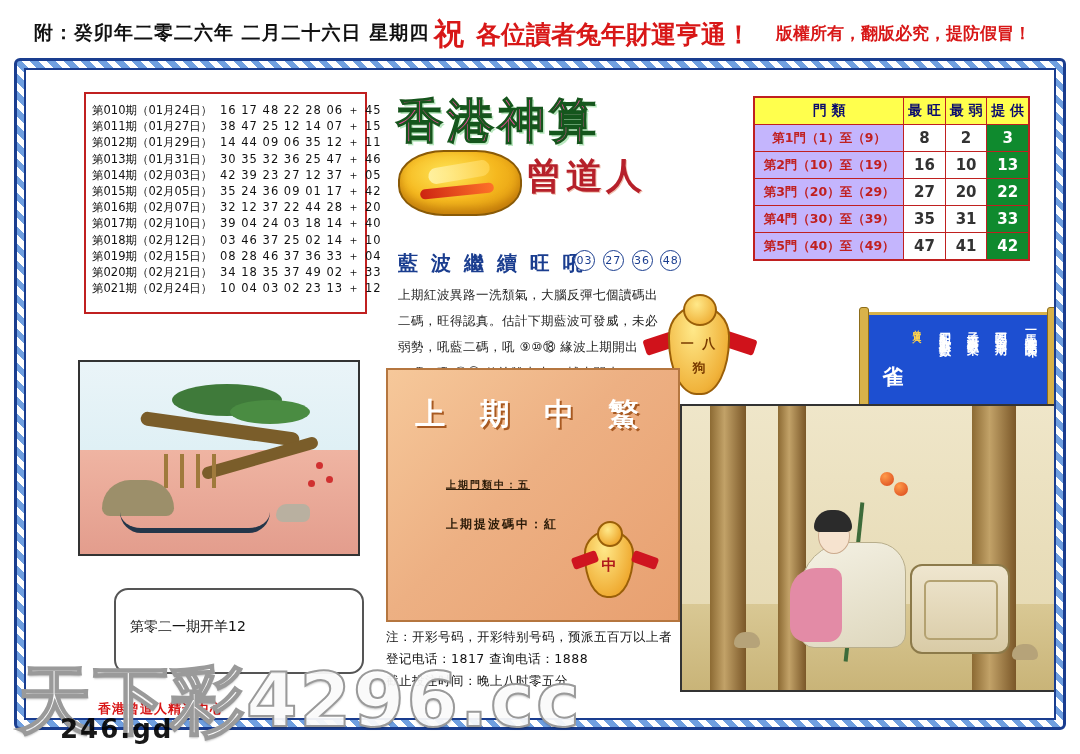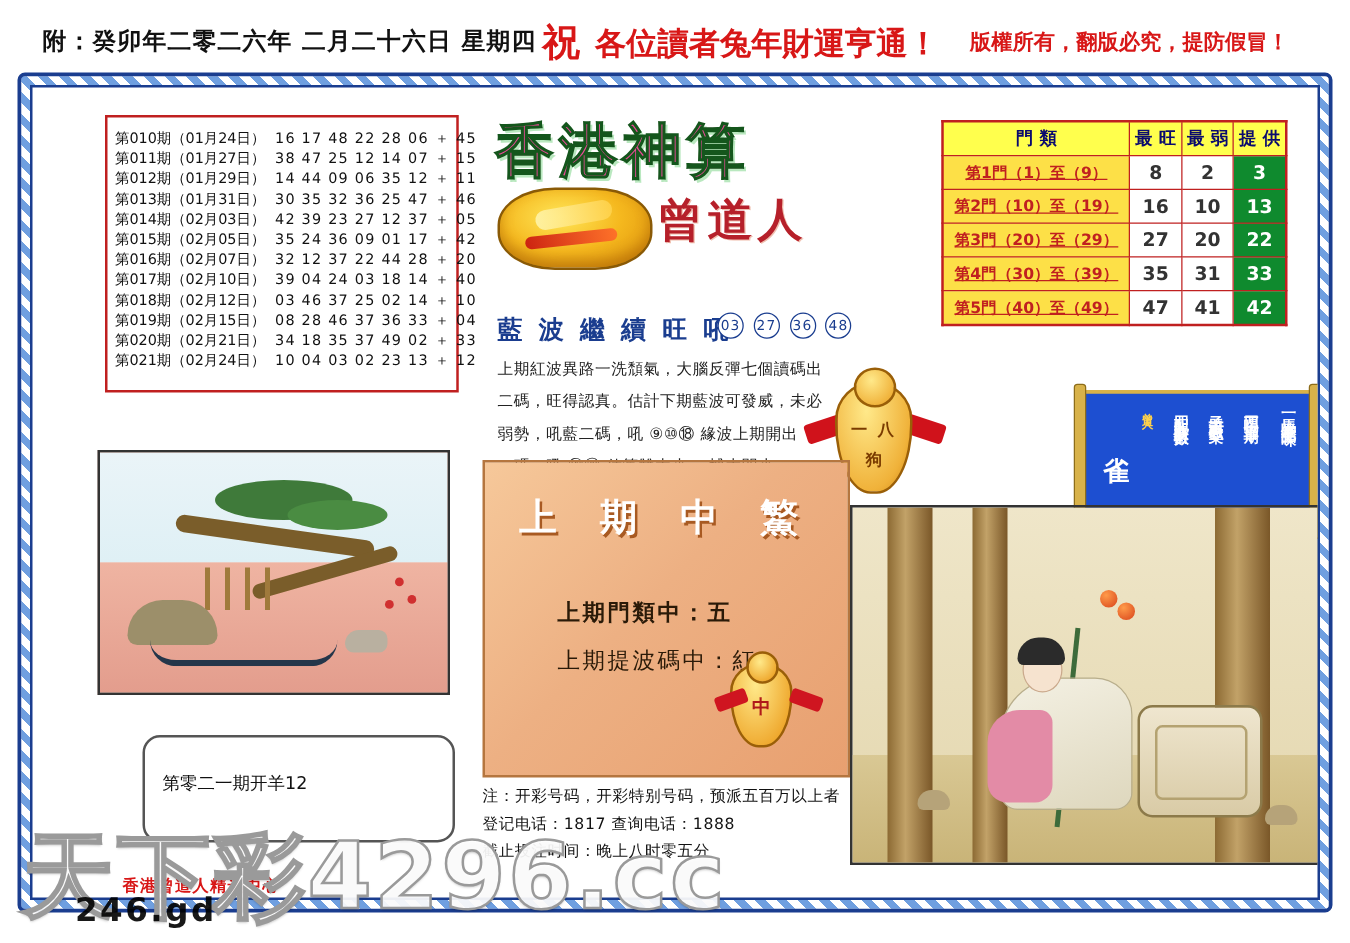--- a/index.html
+++ b/index.html
@@ -158,21 +158,21 @@
   .rtable{
     position:absolute;left:727px;top:26px;width:277px;
     border:2px solid #c02020;border-collapse:collapse;
     background:#fff;font-size:13px;
   }
   .rtable td,.rtable th{
     border:1px solid #c02020;text-align:center;
     padding:4px 2px;font-weight:bold;color:#111;
   }
   .rtable thead th{background:#ffff4d;font-size:14px;color:#0a0a6e;}
-  .rtable tbody td:first-child{background:#fde047;color:#c02020;text-align:center;font-size:12.5px;text-decoration:underline;}
+  .rtable tbody td:first-child{background:#c4b5fd;color:#c02020;text-align:center;font-size:12.5px;}
   .rtable tbody td.v{background:#ffffff;color:#333;font-size:15px;}
   .rtable tbody td.p{background:#0f8a2e;color:#ffffff;font-size:15px;}
   
   .bluebanner{
     position:absolute;left:838px;top:242px;width:188px;height:106px;
     background:#1d4fd1;
     border:3px solid #d8b24a;
     border-radius:4px;
     box-sizing:border-box;
   }
@@ -245,25 +245,26 @@
     position:absolute;left:360px;top:298px;width:290px;height:250px;
     background:linear-gradient(135deg,#f6c89a,#edb083 45%,#e8a070);
     border:2px solid #b5763f;
   }
   .ob-title{
     position:absolute;left:0;top:24px;width:100%;text-align:center;
     font-size:30px;font-weight:bold;color:#ffffff;letter-spacing:12px;
     text-shadow:2px 2px 0 #a85a22;
   }
   .ob-l1{
-    position:absolute;left:58px;top:108px;font-size:18px;font-weight:bold;color:#2a1a08;
+    position:absolute;left:58px;top:108px;font-size:10px;font-weight:bold;color:#2a1a08;
     letter-spacing:2px;
+    text-decoration:underline;
   }
   .ob-l2{
-    position:absolute;left:58px;top:146px;font-size:18px;font-weight:normal;color:#2a1a08;
+    position:absolute;left:58px;top:146px;font-size:12px;font-weight:bold;color:#2a1a08;
     letter-spacing:2px;
   }
   .ob-gourd{
     position:absolute;left:196px;top:160px;width:46px;height:64px;
     background:radial-gradient(ellipse at 40% 25%,#ffe98a,#efa92f 75%,#c97f10);
     border:2px solid #9a5f08;
     border-radius:50% 50% 46% 46%/34% 34% 62% 62%;
   }
   .ob-gourd:before{
     content:"";position:absolute;left:11px;top:-11px;width:22px;height:22px;

